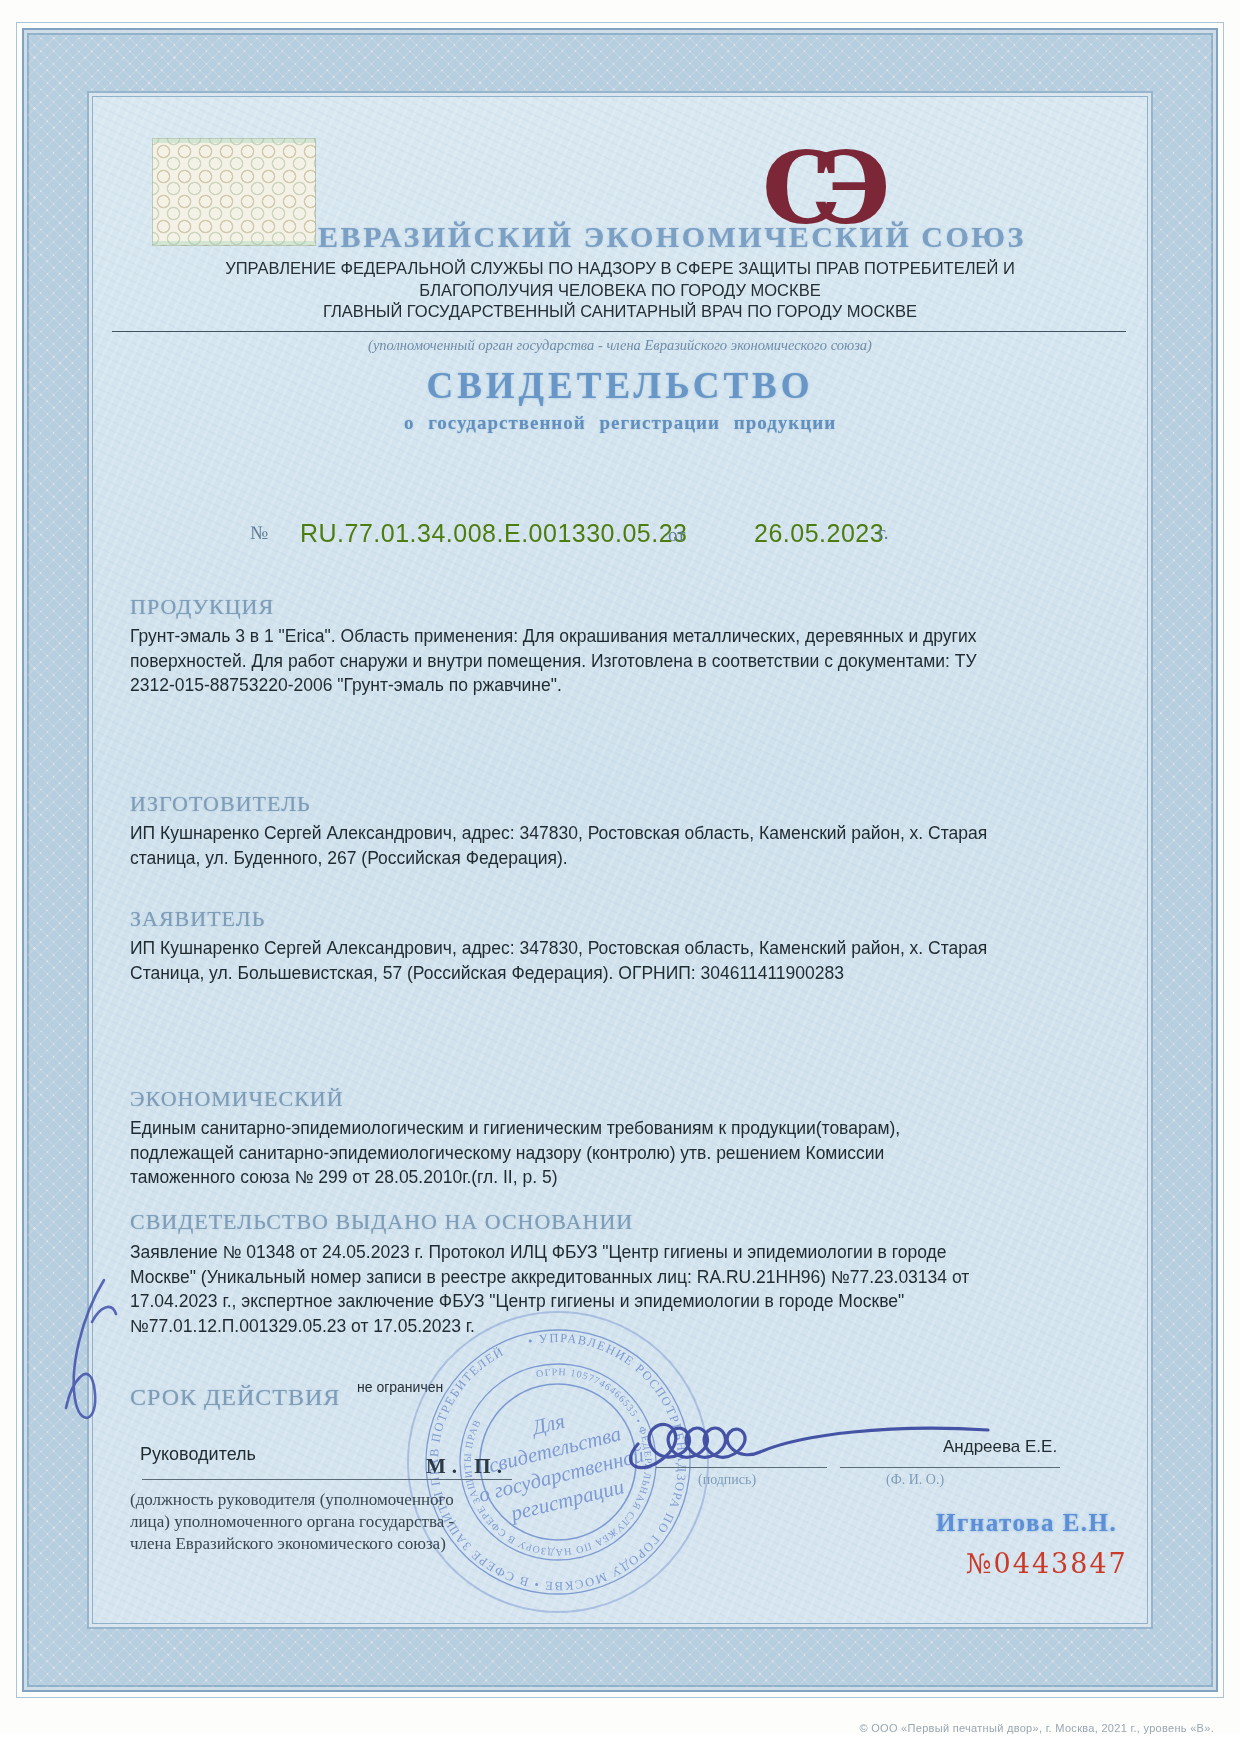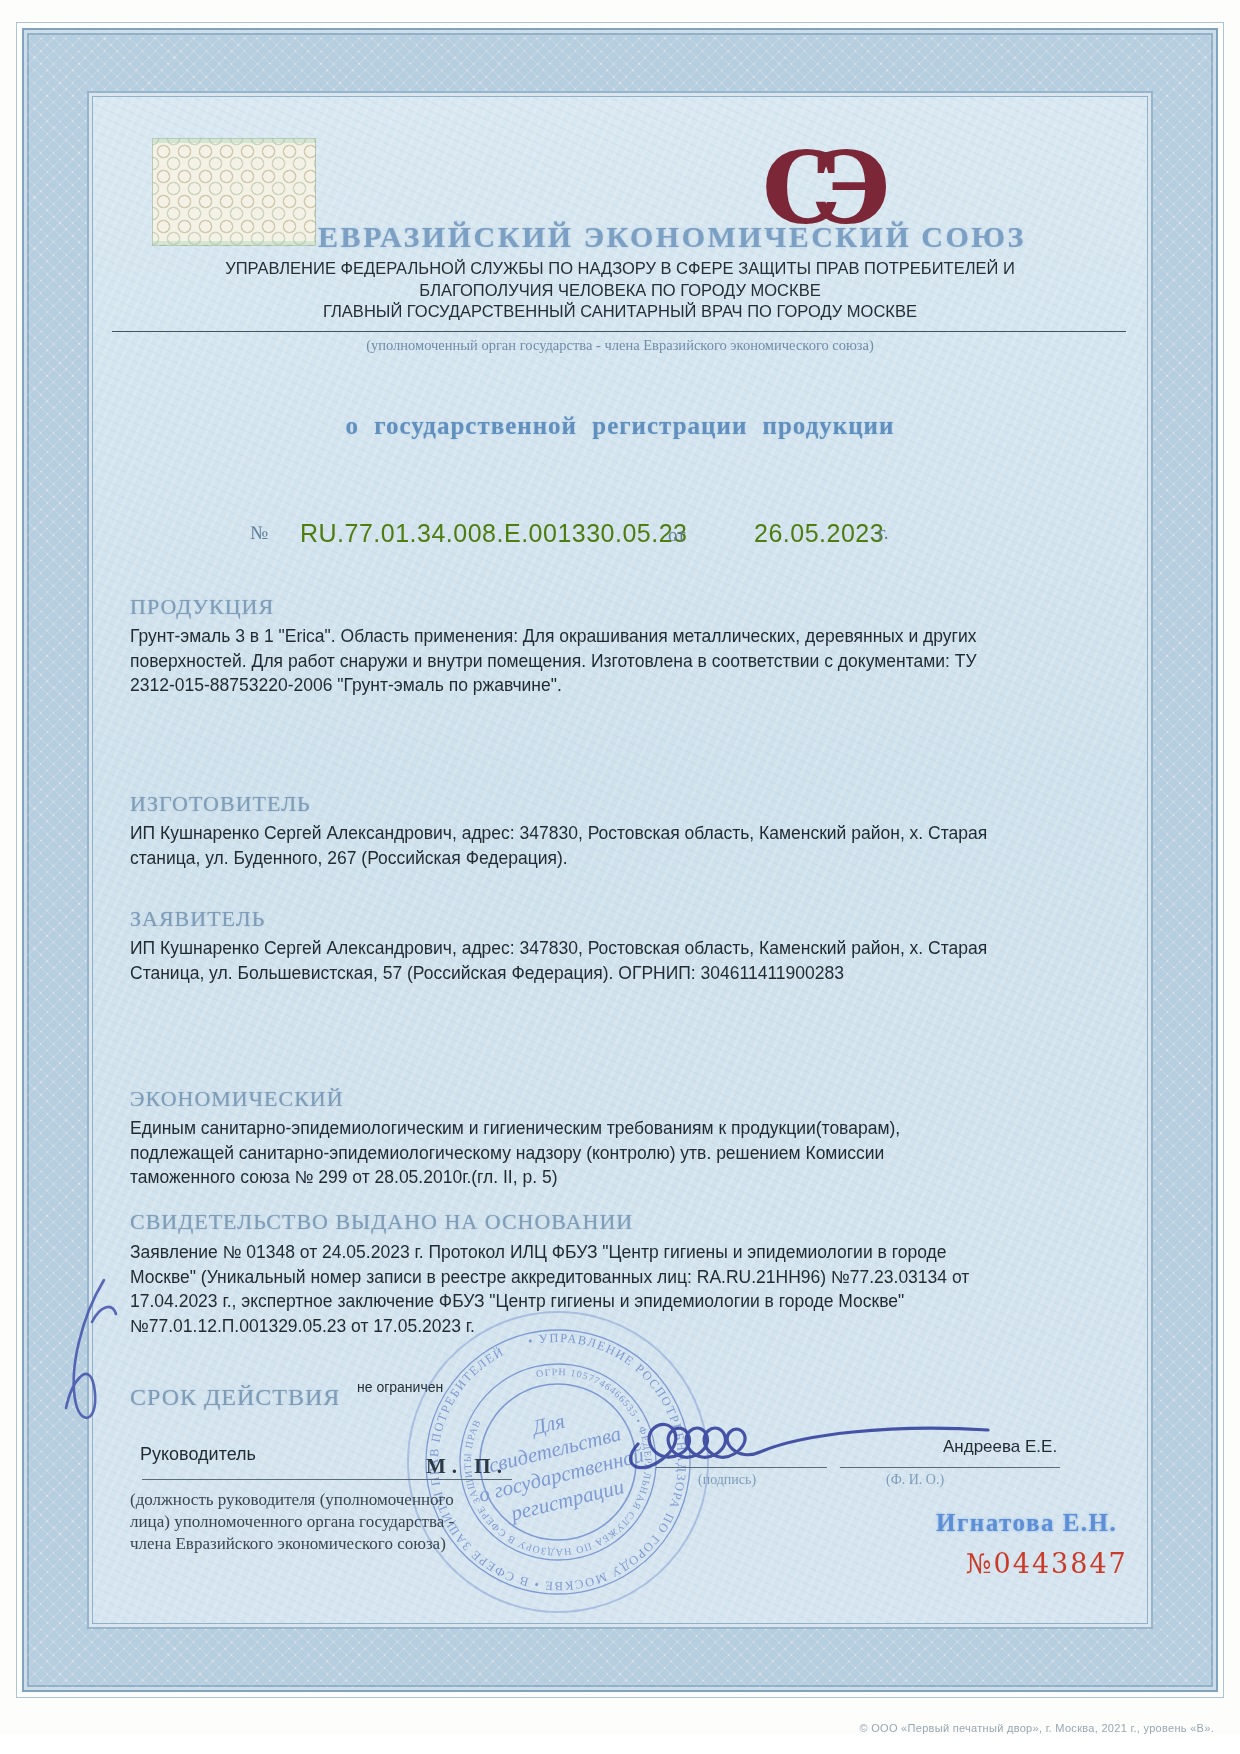--- a/index.html
+++ b/index.html
@@ -45,27 +45,27 @@
     font-family:"DejaVu Serif","Liberation Serif",serif; font-weight:bold;
     font-size:100px; line-height:100px; color:#7b2737; letter-spacing:-30px; }
 
   .union-title { left:12px; top:220px; width:100%; text-align:center;
     font-weight:bold; font-size:30px; letter-spacing:2.5px; color:#7ba0c4;
     text-shadow:0 0 1.5px rgba(110,145,185,.55);padding-left:40px; }
   .authority { left:0; top:258px; width:100%; text-align:center;
     font-size:16.5px; line-height:21.5px; color:#242e35; white-space:pre-line; }
   .toprule { left:112px; top:331px; width:1014px; border-top:1.6px solid #43525e; }
   .auth-note { left:0; top:337px; width:100%; text-align:center;
-    font-size:14.5px; color:#6e8ca8; }
+    font-size:14.5px; color:#6e8ca8;font-style:italic; }
 
   .cert-title { left:0; top:364px; width:100%; text-align:center;
     font-weight:bold; font-size:37px; letter-spacing:4px; color:#6897c7;
     text-shadow:0 0 2px rgba(90,140,190,.5); }
   .cert-sub { left:0; top:412px; width:100%; text-align:center;
-    font-weight:bold; font-size:25px; letter-spacing:1px; word-spacing:8px; color:#6190bf;
+    font-weight:bold; font-size:19px; letter-spacing:1px; word-spacing:8px; color:#6190bf;
     text-shadow:0 0 1.5px rgba(90,140,190,.4); }
 
   
   .lbl { font-family:"Liberation Serif","DejaVu Serif",serif; font-size:19px; color:#5e7d97; }
   .numval { font-size:25px; letter-spacing:.5px; color:#4d7c0f; }
   .no-lbl   { left:250px; top:522px; }
   .no-val   { left:300px; top:519px; }
   .ot-lbl   { left:668px; top:524px; }
   .date-val { left:754px; top:519px; }
   .g-lbl    { left:878px; top:522px; }
@@ -122,20 +122,21 @@
 
   <div class="logo abs serif">СЭ</div>
 
   <div class="union-title abs serif">ЕВРАЗИЙСКИЙ ЭКОНОМИЧЕСКИЙ СОЮЗ</div>
   <div class="authority abs sans">УПРАВЛЕНИЕ ФЕДЕРАЛЬНОЙ СЛУЖБЫ ПО НАДЗОРУ В СФЕРЕ ЗАЩИТЫ ПРАВ ПОТРЕБИТЕЛЕЙ И
 БЛАГОПОЛУЧИЯ ЧЕЛОВЕКА ПО ГОРОДУ МОСКВЕ
 ГЛАВНЫЙ ГОСУДАРСТВЕННЫЙ САНИТАРНЫЙ ВРАЧ ПО ГОРОДУ МОСКВЕ</div>
   <div class="toprule abs"></div>
   <div class="auth-note abs serif">(уполномоченный орган государства - члена Евразийского экономического союза)</div>
 
+  <div class="cert-title abs serif">СВИДЕТЕЛЬСТВО</div>
   <div class="cert-sub abs serif">о государственной регистрации продукции</div>
 
   <div class="no-lbl lbl abs">№</div>
   <div class="no-val numval abs sans">RU.77.01.34.008.Е.001330.05.23</div>
   <div class="ot-lbl lbl abs">от</div>
   <div class="date-val numval abs sans">26.05.2023</div>
   <div class="g-lbl lbl abs">г.</div>
 
   <div class="h-product sec-h abs">ПРОДУКЦИЯ</div>
   <div class="t-product body-text abs sans">Грунт-эмаль 3 в 1 "Erica". Область применения: Для окрашивания металлических, деревянных и других

